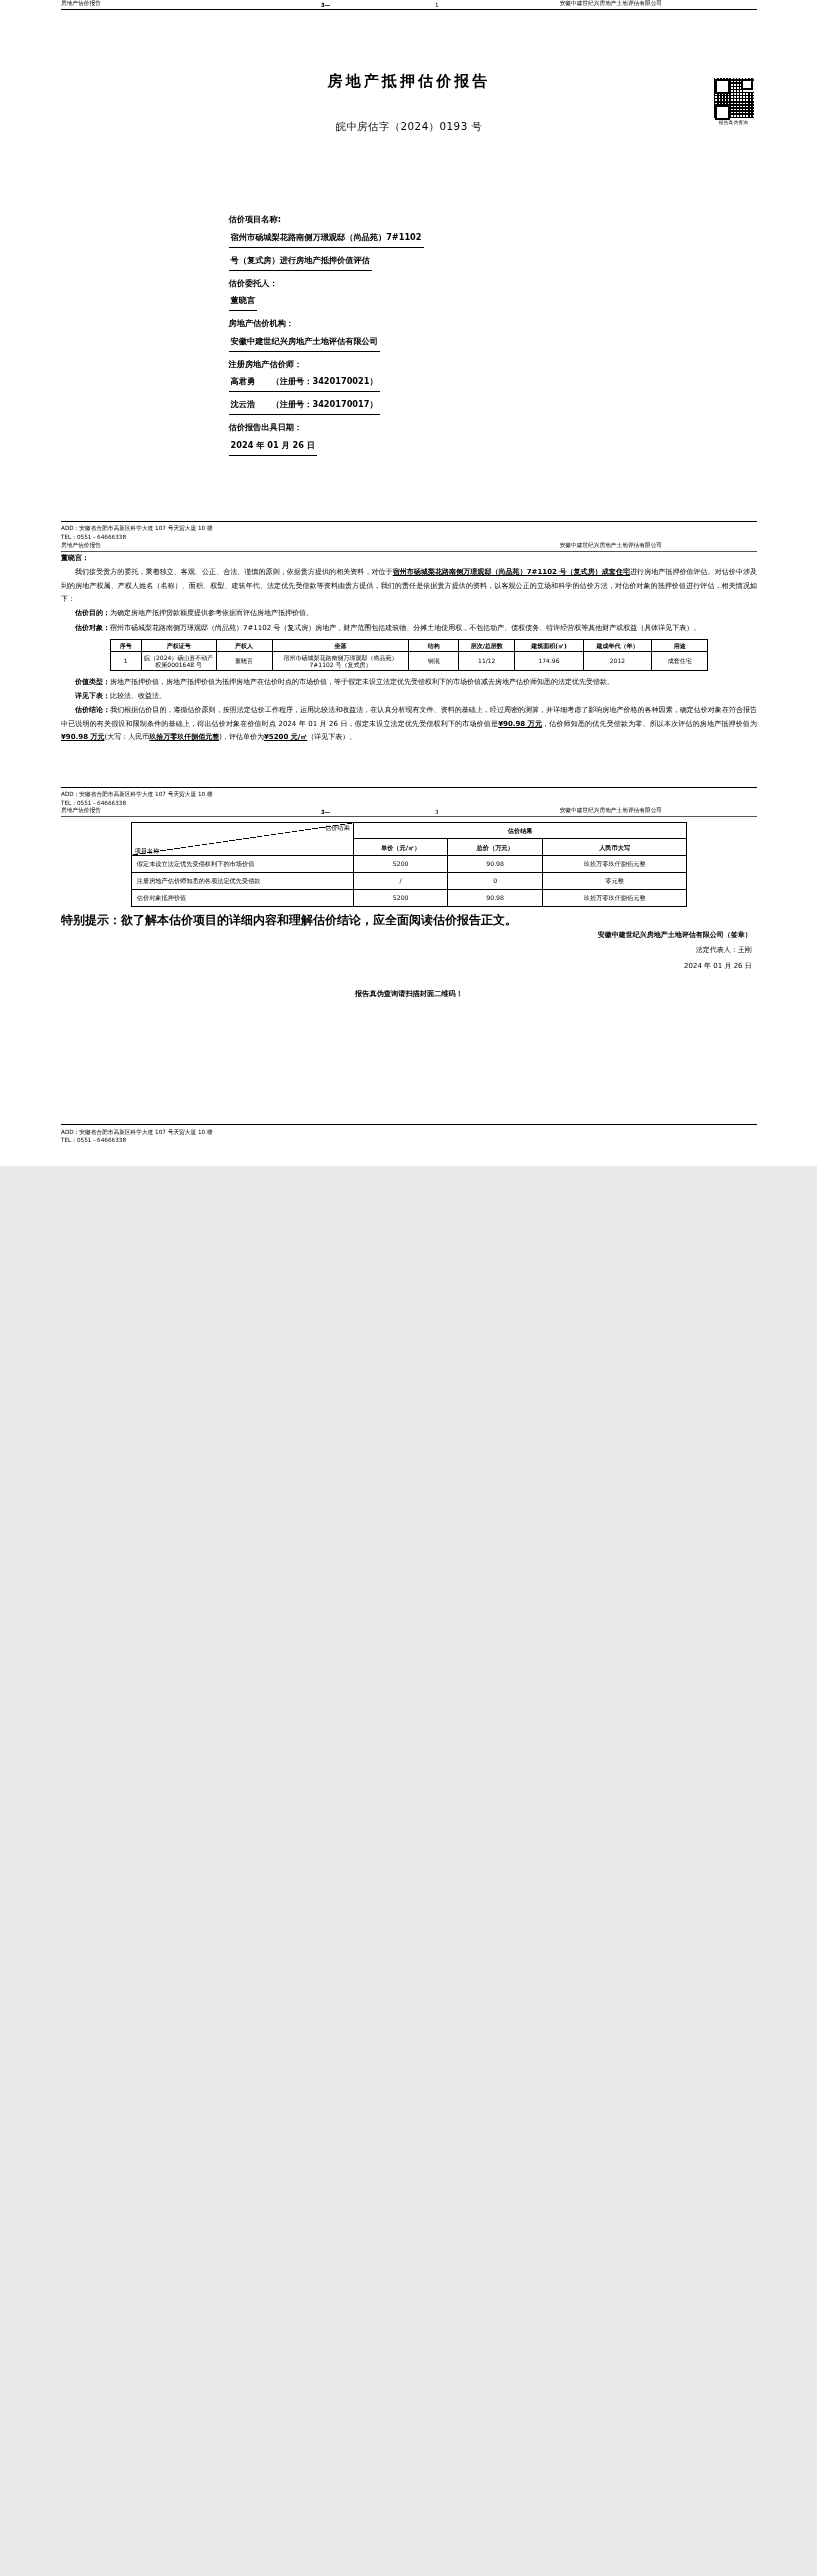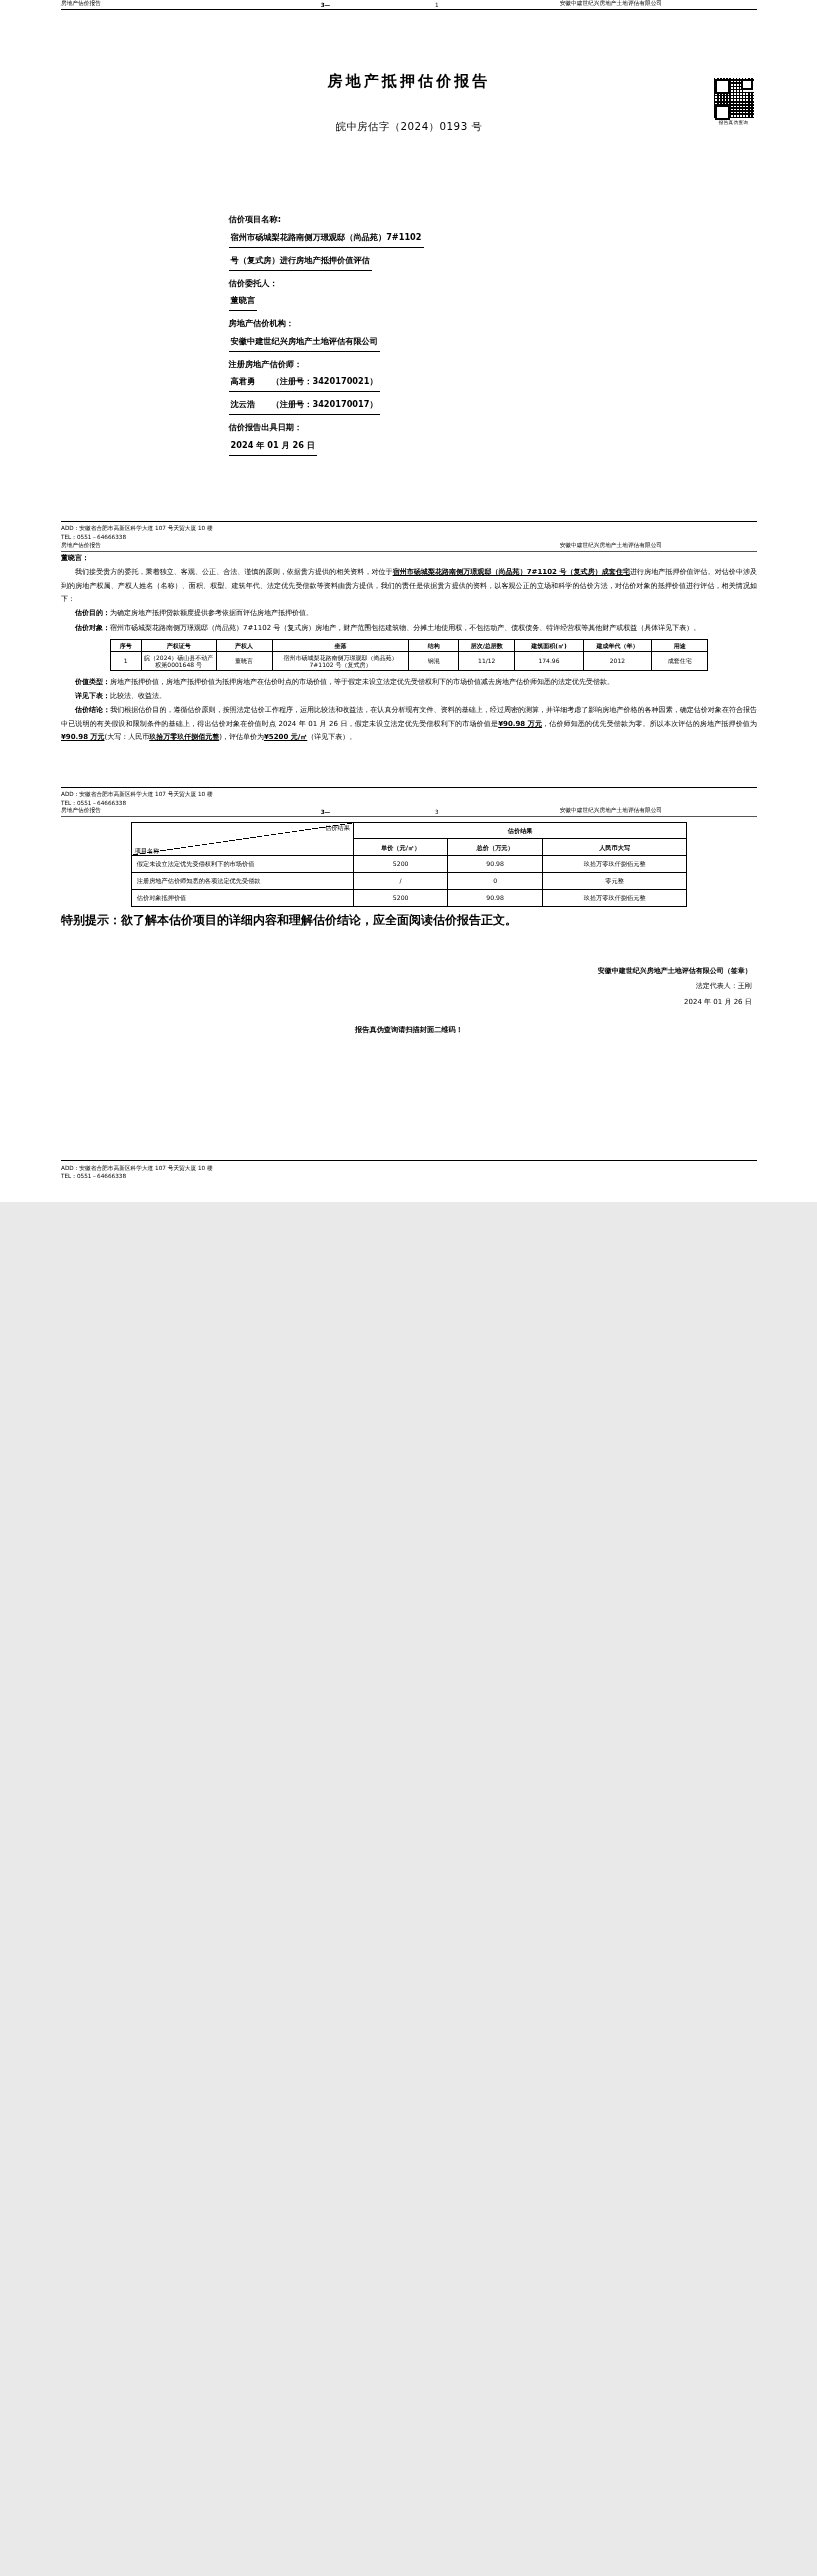--- a/index.html
+++ b/index.html
@@ -147,21 +147,20 @@
     height: 20.6px;
   }
   .diag .tl { position:absolute; right:3.1px; top:1px; }
   .diag .bl { position:absolute; left:3.1px; bottom:1px; }
   .diag .slash {
     position:absolute; left:0; top:0; width:100%; height:100%;
     background: linear-gradient(to bottom right, transparent 49.4%, #000 49.4%, #000 50.6%, transparent 50.6%);
   }
   .notice { margin-top: 7.2px; font-weight: bold; font-size: 12px;}
   .sign {
-    margin-top: 36px;
     text-align: right;
     font-size: 7px;
     line-height: 15.5px;
     padding-right: 5.2px;
   }
   .sign .stamp { font-weight: bold; }
   .qr-note { text-align:center; font-weight:bold; margin-top: 13.4px; font-size: 7.2px; }
   .gap-40 { height: 20.6px; }
   .gap-80 { height: 41px; }
   .gap-200 { height: 103px; }

